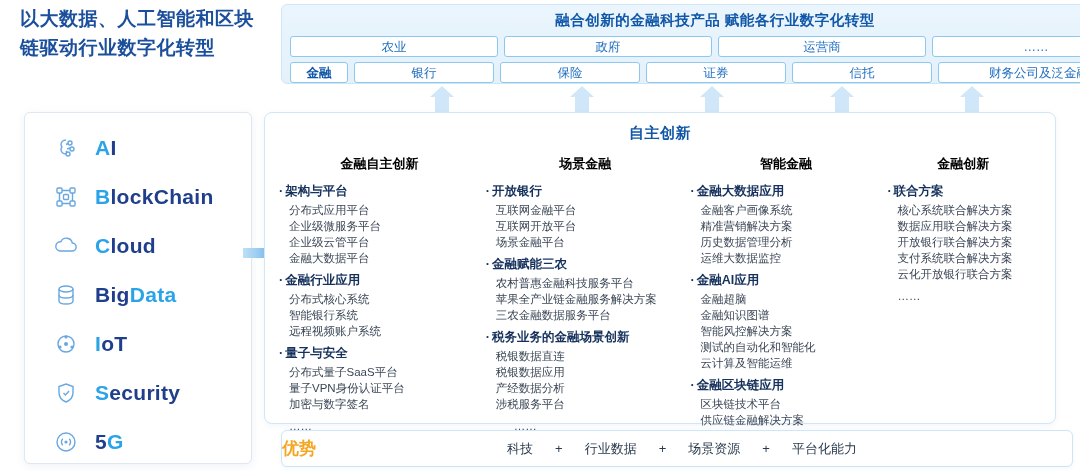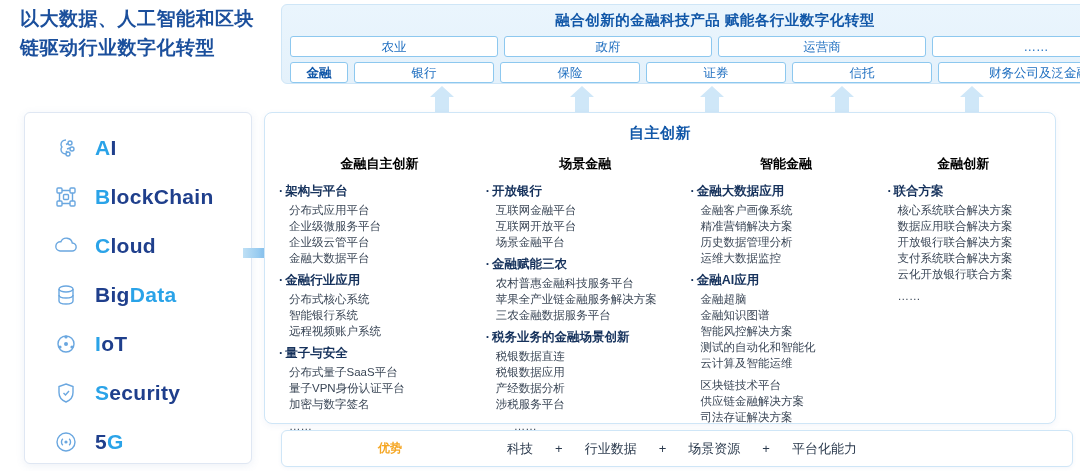--- a/index.html
+++ b/index.html
@@ -216,22 +216,22 @@
     background: #ffffff;
     border: 1px solid #cfe6f7;
     border-radius: 6px;
     box-sizing: border-box;
     display: flex;
     align-items: center;
     box-shadow: 0 1px 4px rgba(80,120,180,0.07);
   }
   .bottom-label {
     width: 120px;
-    text-align: right;
-    font-size: 12px;
+    text-align: left;
+    font-size: 17px;
     font-weight: bold;
     color: #f5a623;
   }
   .bottom-items {
     flex: 1;
     display: flex;
     align-items: center;
     justify-content: center;
     gap: 22px;
     font-size: 13px;
@@ -469,20 +469,21 @@
           <ul>
             <li>金融超脑</li>
             <li>金融知识图谱</li>
             <li>智能风控解决方案</li>
             <li>测试的自动化和智能化</li>
             <li>云计算及智能运维</li>
           </ul>
         </div>
 
         <div class="grp">
+          <div class="grp-title"><span class="dot">·</span><span>金融区块链应用</span></div>
           <ul>
             <li>区块链技术平台</li>
             <li>供应链金融解决方案</li>
             <li>司法存证解决方案</li>
           </ul>
         </div>
 
         <div class="ellipsis">……</div>
       </div>
 

